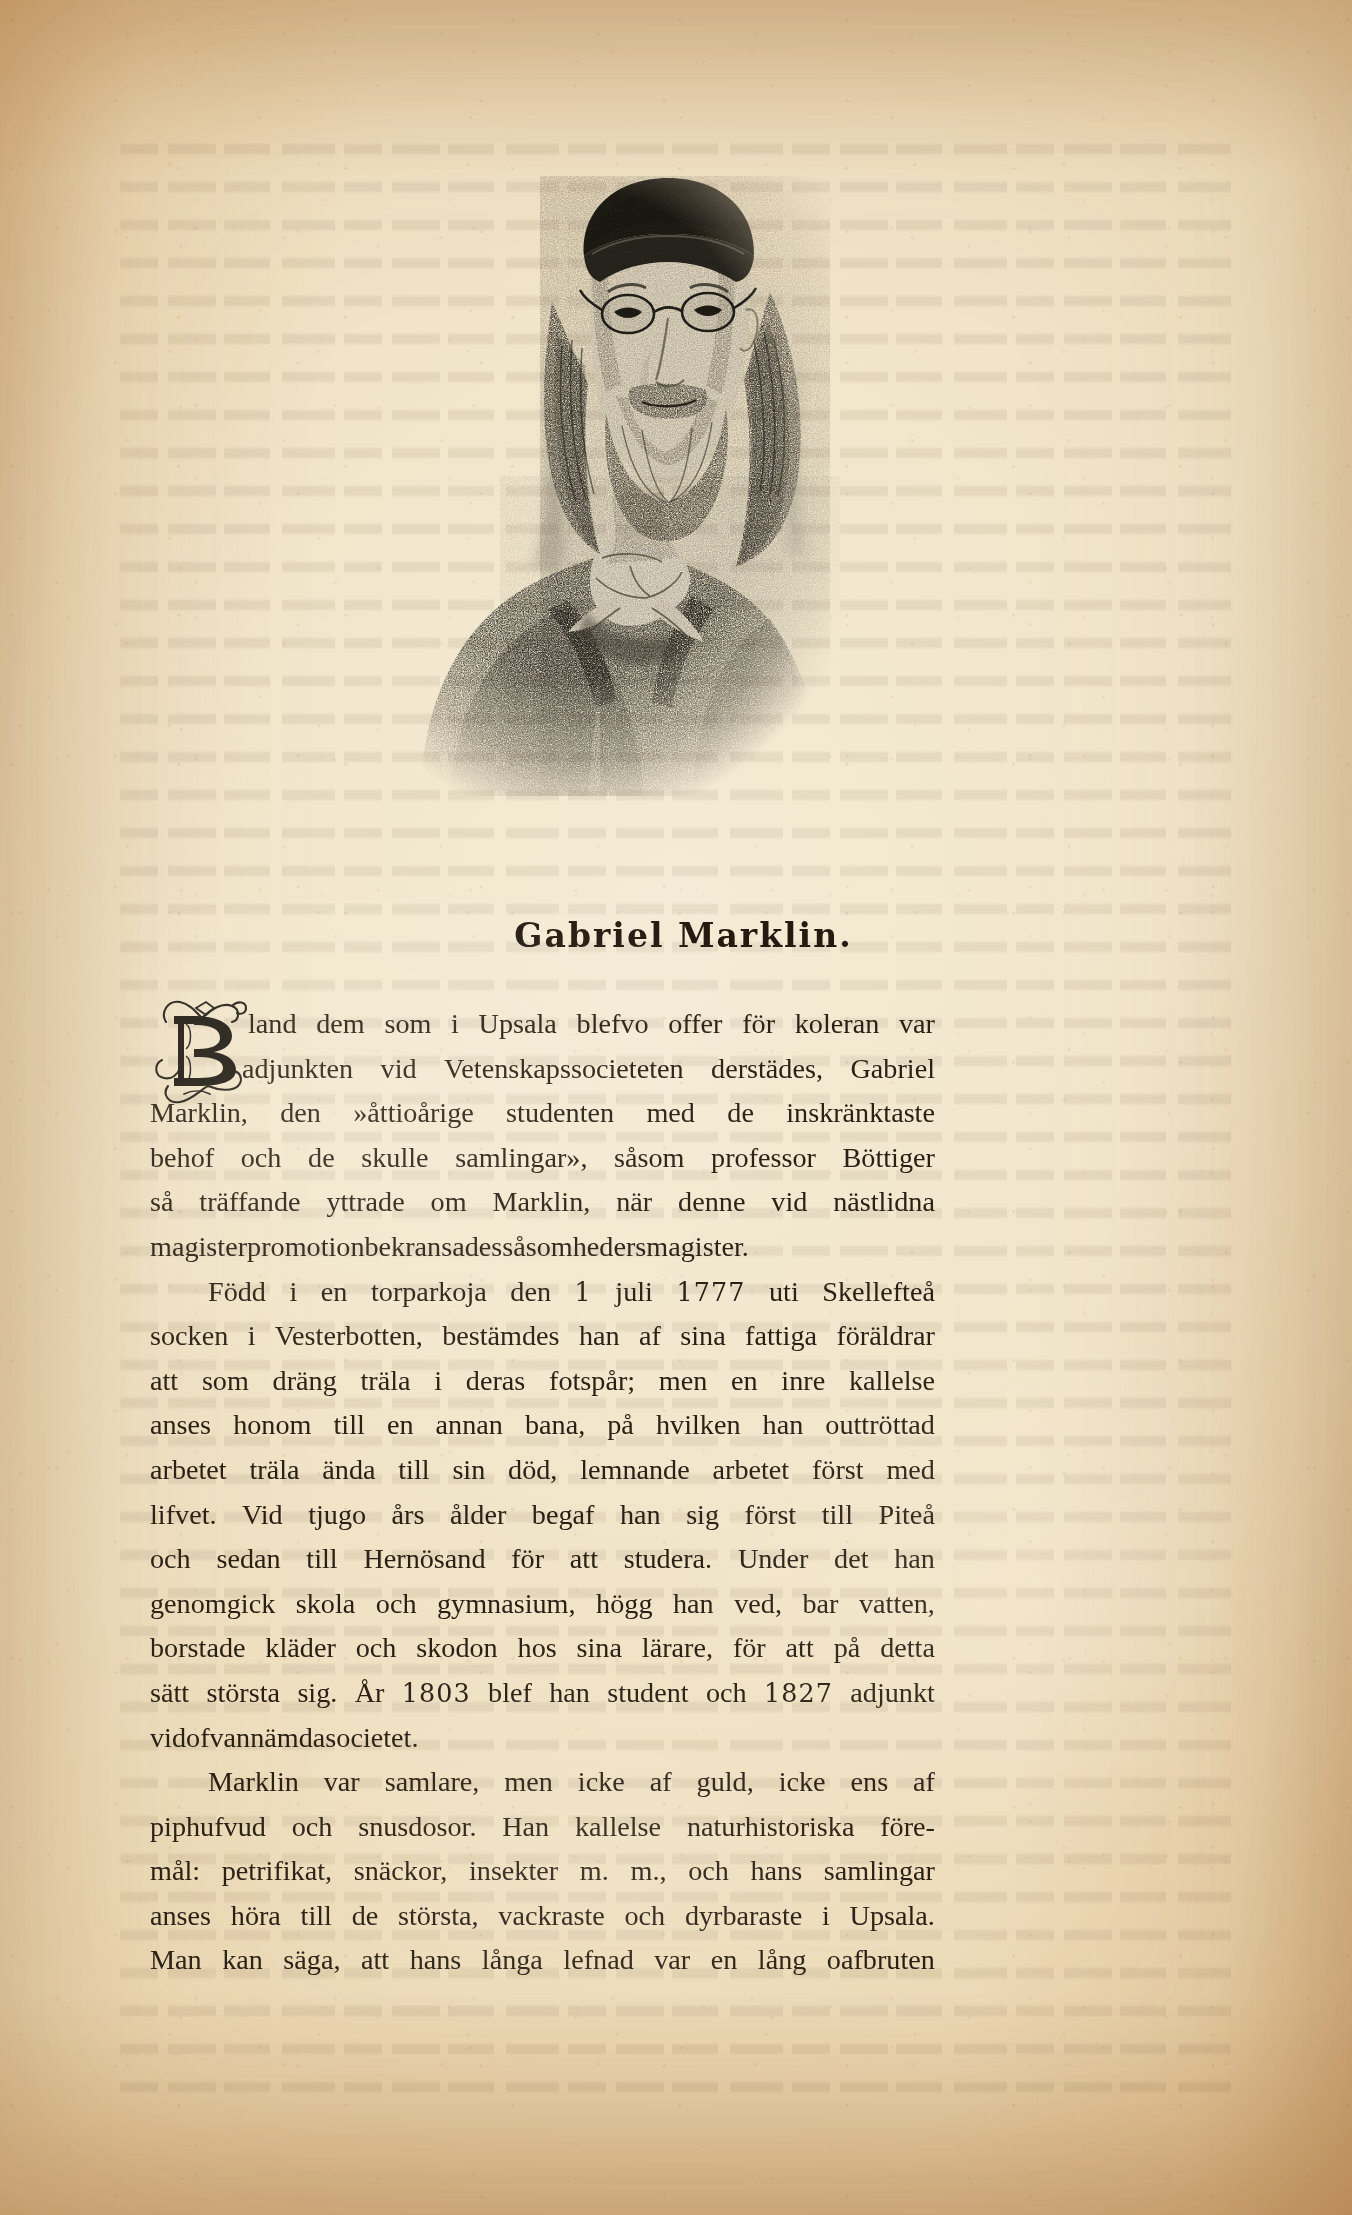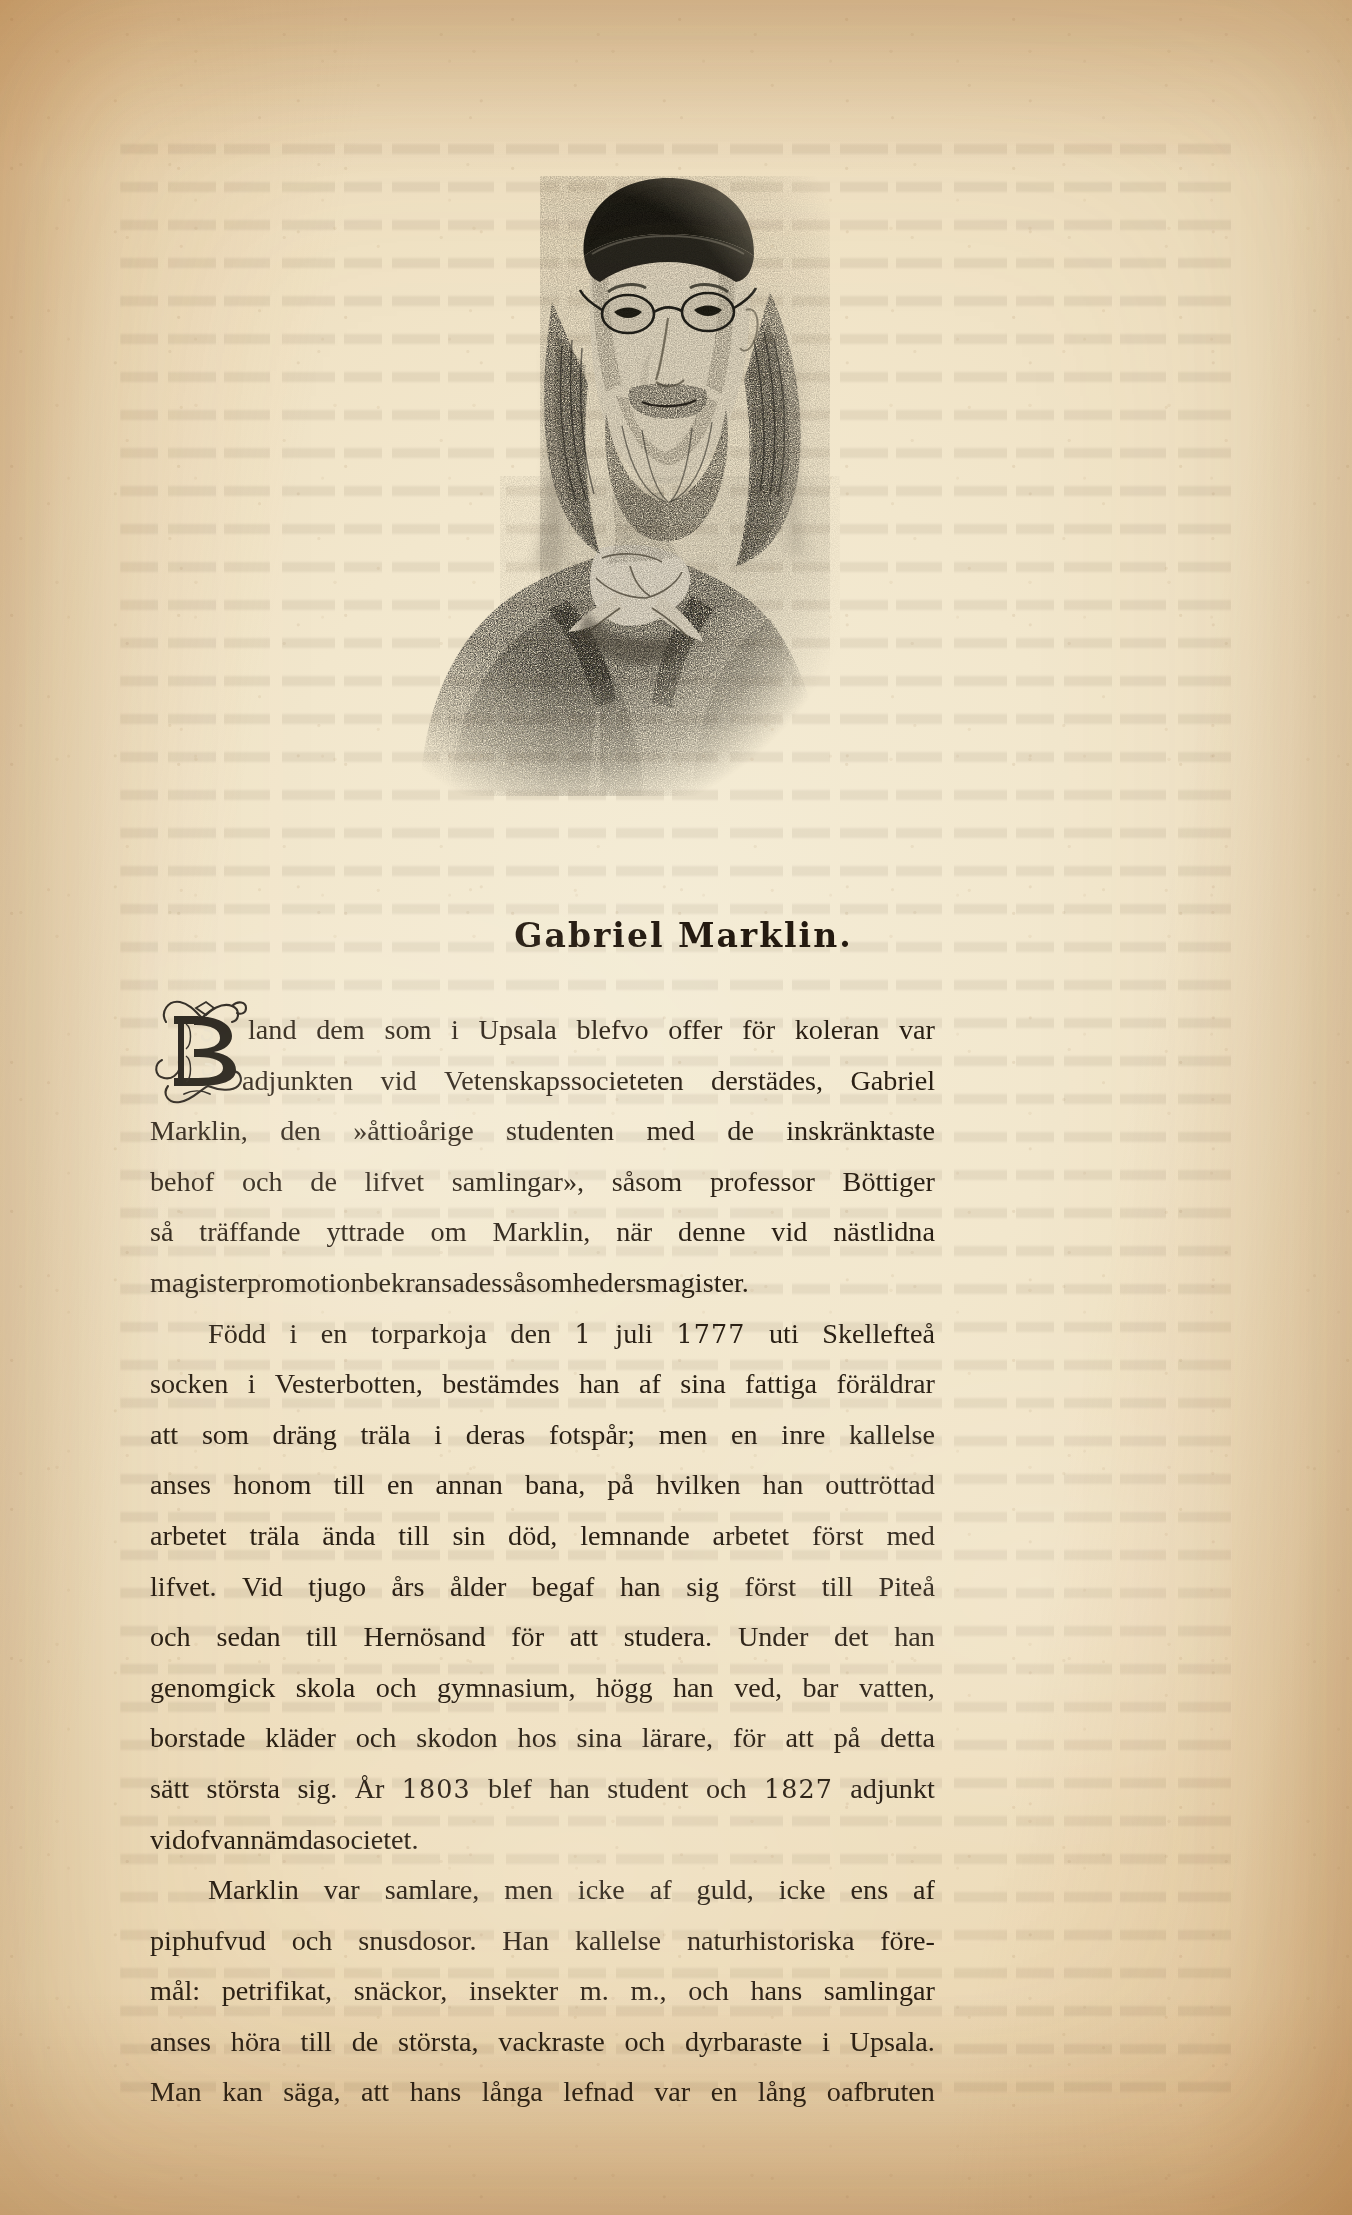--- a/index.html
+++ b/index.html
@@ -137,21 +137,20 @@
   }
 
   .para { margin: 0; }
 
   
   .line {
     display: flex;
     white-space: pre;
     height: 44.6px;
     align-items: flex-start;
-    margin-top: 6px;
   }
   .line.just { justify-content: space-between; }
   .line.flush { justify-content: flex-start; }
   .line .w { display: inline-block; }
   .line.just .w { flex: 0 0 auto; }
 
   .indent { padding-left: 58px; gap: 8px; }
   .indent-dropline { padding-left: 92px; }
 
   
@@ -428,21 +427,21 @@
         </g>
       </svg>
     </div>
 
     <div class="textblock">
       <div id="text-root">
           <div class="para">
             <div class="line just" style="padding-left: 98px;"><span class="w">land</span><span class="w">dem</span><span class="w">som</span><span class="w">i</span><span class="w">Upsala</span><span class="w">blefvo</span><span class="w">offer</span><span class="w">för</span><span class="w">koleran</span><span class="w">var</span></div>
             <div class="line just indent-dropline"><span class="w">adjunkten</span><span class="w">vid</span><span class="w">Vetenskapssocieteten</span><span class="w">derstädes,</span><span class="w">Gabriel</span></div>
             <div class="line just"><span class="w">Marklin,</span><span class="w">den</span><span class="w">»åttioårige</span><span class="w">studenten</span><span class="w">med</span><span class="w">de</span><span class="w">inskränktaste</span></div>
-            <div class="line just"><span class="w">behof</span><span class="w">och</span><span class="w">de</span><span class="w">lifvet</span><span class="w">samlingar»,</span><span class="w">såsom</span><span class="w">professor</span><span class="w">Böttiger</span></div>
+            <div class="line just"><span class="w">behof</span><span class="w">och</span><span class="w">de</span><span class="w">skulle</span><span class="w">samlingar»,</span><span class="w">såsom</span><span class="w">professor</span><span class="w">Böttiger</span></div>
             <div class="line just"><span class="w">så</span><span class="w">träffande</span><span class="w">yttrade</span><span class="w">om</span><span class="w">Marklin,</span><span class="w">när</span><span class="w">denne</span><span class="w">vid</span><span class="w">nästlidna</span></div>
             <div class="line flush"><span class="w">magisterpromotion</span><span class="w">bekransades</span><span class="w">såsom</span><span class="w">hedersmagister.</span></div>
           </div>
           <div class="para">
             <div class="line just indent"><span class="w">Född</span><span class="w">i</span><span class="w">en</span><span class="w">torparkoja</span><span class="w">den</span><span class="w osf">1</span><span class="w">juli</span><span class="w osf">1777</span><span class="w">uti</span><span class="w">Skellefteå</span></div>
             <div class="line just"><span class="w">socken</span><span class="w">i</span><span class="w">Vesterbotten,</span><span class="w">bestämdes</span><span class="w">han</span><span class="w">af</span><span class="w">sina</span><span class="w">fattiga</span><span class="w">föräldrar</span></div>
             <div class="line just"><span class="w">att</span><span class="w">som</span><span class="w">dräng</span><span class="w">träla</span><span class="w">i</span><span class="w">deras</span><span class="w">fotspår;</span><span class="w">men</span><span class="w">en</span><span class="w">inre</span><span class="w">kallelse</span></div>
             <div class="line just"><span class="w">anses</span><span class="w">honom</span><span class="w">till</span><span class="w">en</span><span class="w">annan</span><span class="w">bana,</span><span class="w">på</span><span class="w">hvilken</span><span class="w">han</span><span class="w">outtröttad</span></div>
             <div class="line just"><span class="w">arbetet</span><span class="w">träla</span><span class="w">ända</span><span class="w">till</span><span class="w">sin</span><span class="w">död,</span><span class="w">lemnande</span><span class="w">arbetet</span><span class="w">först</span><span class="w">med</span></div>
             <div class="line just"><span class="w">lifvet.</span><span class="w">Vid</span><span class="w">tjugo</span><span class="w">års</span><span class="w">ålder</span><span class="w">begaf</span><span class="w">han</span><span class="w">sig</span><span class="w">först</span><span class="w">till</span><span class="w">Piteå</span></div>

